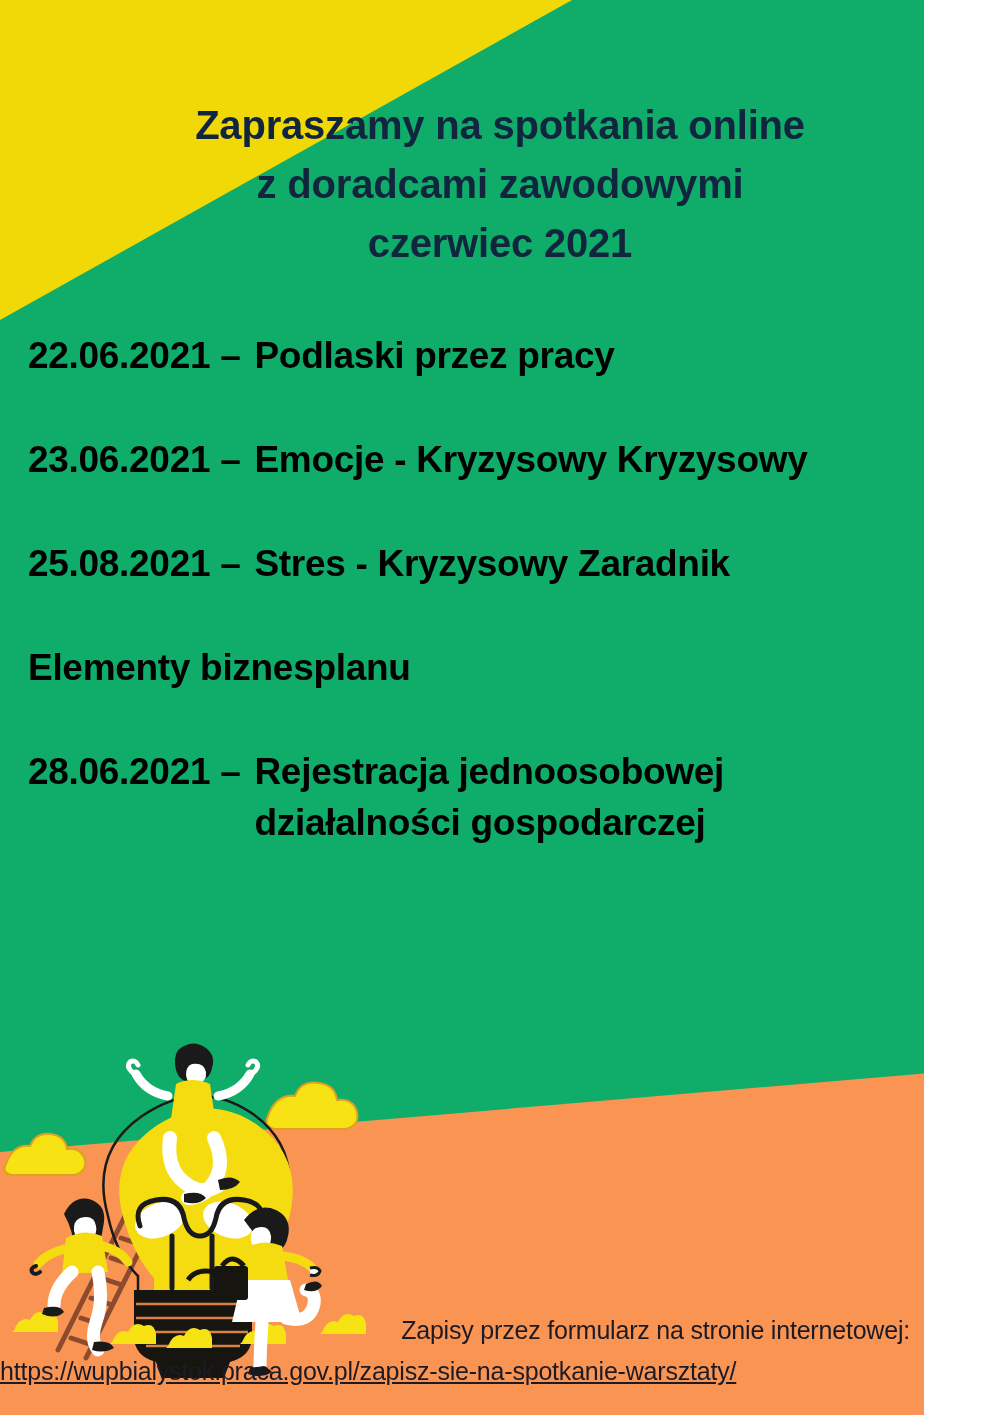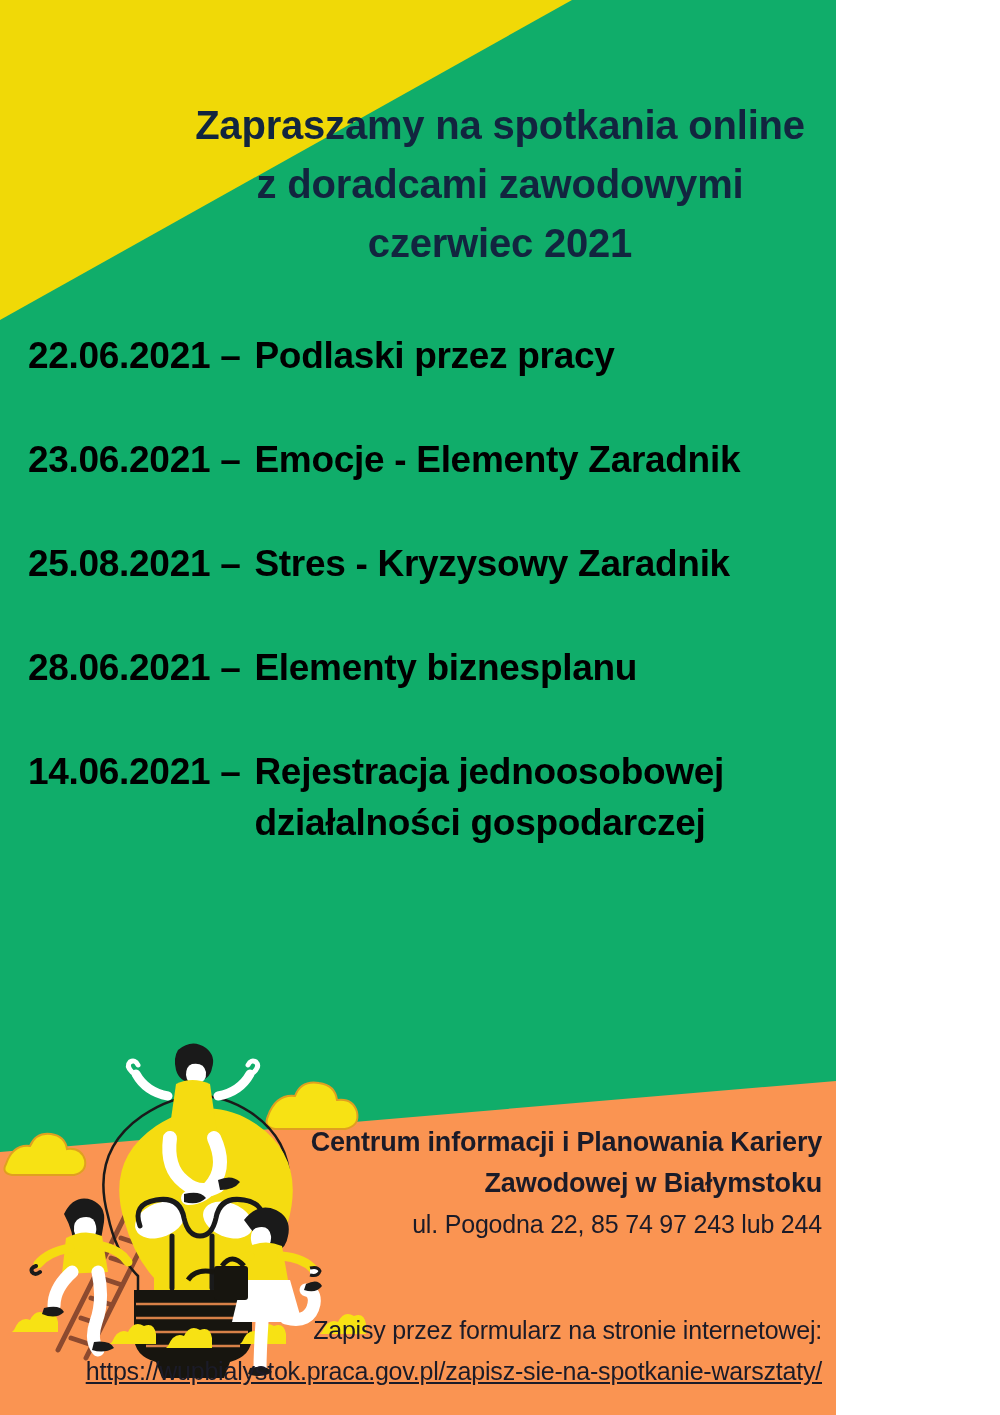--- a/index.html
+++ b/index.html
@@ -4,21 +4,21 @@
 <style>
   * { margin:0; padding:0; box-sizing:border-box; }
   html,body { background:#ffffff; }
   body {
     font-family:"Liberation Sans", sans-serif;
     width:1000px; height:1415px;
     position:relative; overflow:hidden;
   }
   #poster {
     position:absolute; inset:0;
-    width:836px; height:1415px;
+    width:924px; height:1415px;
     overflow:hidden;
     background:#10ad6a;
   }
 
   
   .bg-layer { position:absolute; inset:0; width:100%; height:100%; }
   .bg-svg { display:block; width:1000px; height:1415px; }
 
   
   .heading {
@@ -92,21 +92,21 @@
     text-align:right;
     color:#1b1b28;
     font-size:25px;
     line-height:36px;
     z-index:6;
     letter-spacing:-0.2px;
   }
   .signup .url {
     display:block;
     text-decoration:underline;
-    text-align:right;
+    text-align:left;
     margin-top:5px;
     font-size:25px;
     color:#1b1b28;
   }
 
   
   .illus {
     position:absolute;
     left:0px; top:1020px;
     width:380px; height:360px;
@@ -135,35 +135,34 @@
 
   <div class="agenda">
 
     <div class="agenda-item">
       <span class="agenda-date">22.06.2021 –</span>
       <span class="agenda-title">Podlaski przez pracy</span>
     </div>
 
     <div class="agenda-item">
       <span class="agenda-date">23.06.2021 –</span>
-      <span class="agenda-title">Emocje - Elementy Zaradnik</span>
+      <span class="agenda-title">Emocje - Kryzysowy Kryzysowy</span>
     </div>
 
     <div class="agenda-item">
       <span class="agenda-date">25.08.2021 –</span>
       <span class="agenda-title">Stres - Kryzysowy Zaradnik</span>
     </div>
 
     <div class="agenda-item">
+      <span class="agenda-title">Elementy biznesplanu</span>
+    </div>
+
+    <div class="agenda-item">
       <span class="agenda-date">28.06.2021 –</span>
-      <span class="agenda-title">Elementy biznesplanu</span>
-    </div>
-
-    <div class="agenda-item">
-      <span class="agenda-date">14.06.2021 –</span>
       <span class="agenda-title">Rejestracja jednoosobowej działalności gospodarczej</span>
     </div>
 
   </div>
 
   <div class="illus">
     <svg width="380" height="360" viewBox="0 0 380 360" xmlns="http://www.w3.org/2000/svg">
 
       <g>
         <path d="M268 96 q8 -22 27 -20 q6 -16 24 -13 q16 2 18 17 q16 -2 20 12 q3 14 -12 17 l-70 0 q-12 -2 -7 -13z" fill="#f7e214" stroke="#e0a020" stroke-width="2"></path>
@@ -277,24 +276,19 @@
         <g>
           <rect x="214" y="246" width="34" height="34" rx="3" fill="#17150f"></rect>
           <path d="M214 252 q-18 -4 -26 8" fill="none" stroke="#17150f" stroke-width="5"></path>
           <path d="M222 246 q10 -14 22 0" fill="none" stroke="#17150f" stroke-width="5"></path>
         </g>
       </g>
 
     </svg>
   </div>
 
-  <div class="contact">
-    <div class="org">Centrum informacji i Planowania Kariery</div>
-    <div class="org">Zawodowej w Białymstoku</div>
-    <div class="addr">ul. Pogodna 22, 85 74 97 243 lub 244</div>
-  </div>
 
   <div class="signup">
     <span>Zapisy przez formularz na stronie internetowej:</span>
     <a class="url" href="#">https://wupbialystok.praca.gov.pl/zapisz-sie-na-spotkanie-warsztaty/</a>
   </div>
 
 </div>
 
 </body></html>

